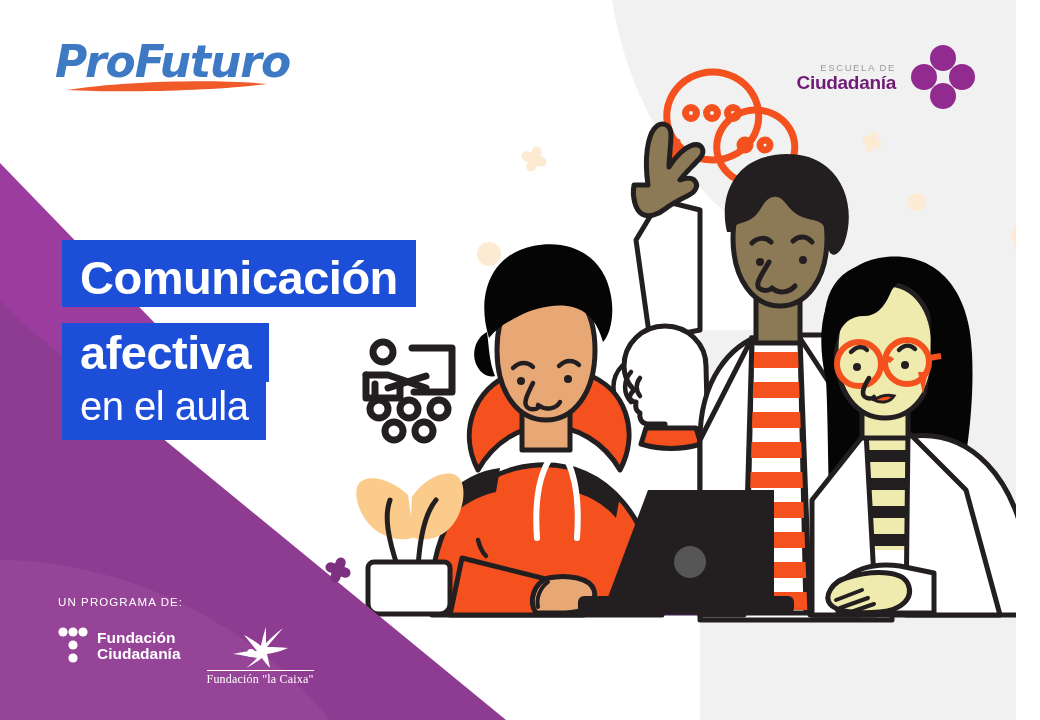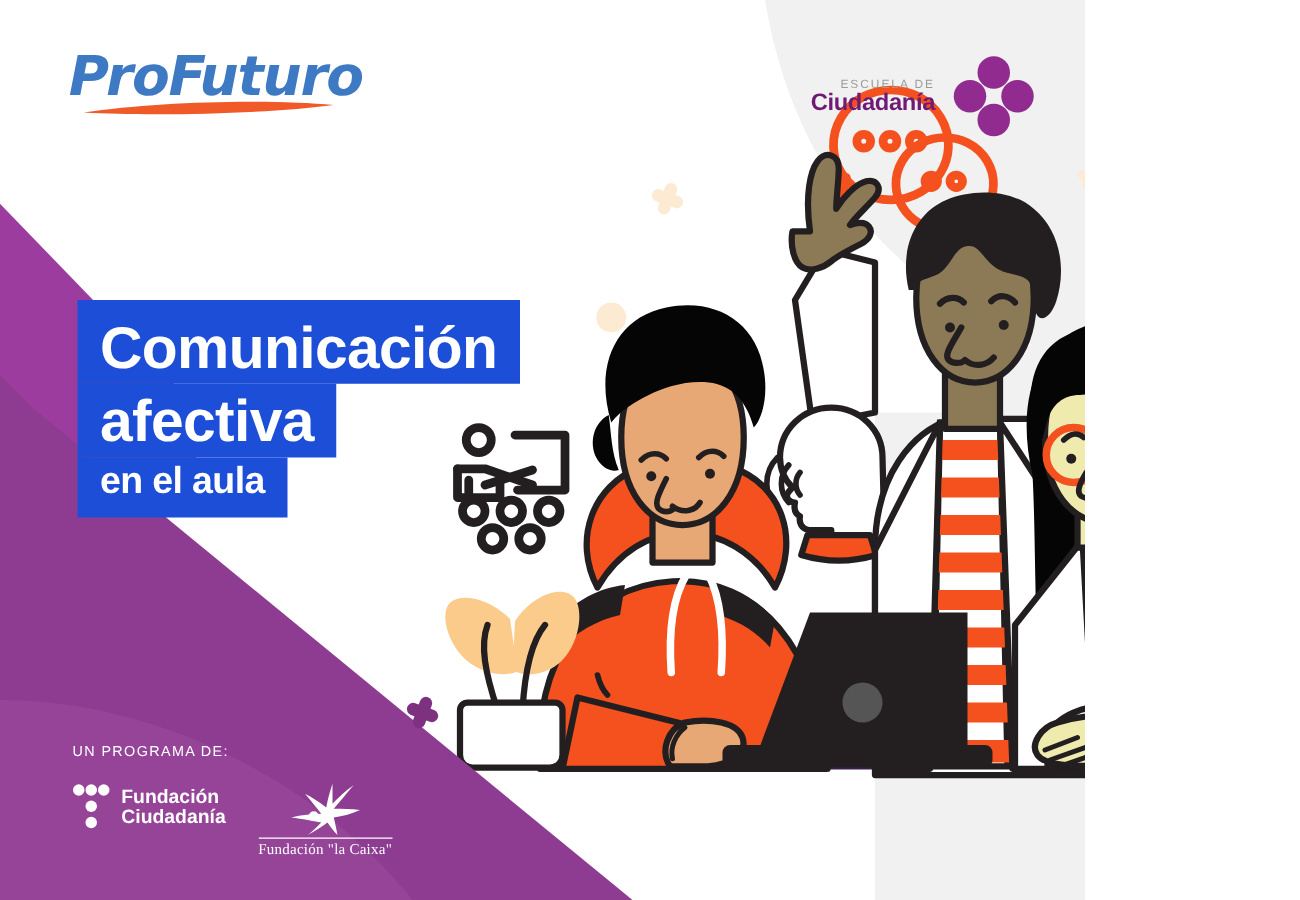--- a/index.html
+++ b/index.html
@@ -1,18 +1,18 @@
 <!DOCTYPE html>
 <html><head>
 <meta charset="utf-8">
 <style>
   html,body{margin:0;padding:0;background:#fff;}
   body{font-family:"Liberation Sans",sans-serif;}
   #slide{
-    position:relative;width:868px;height:720px;overflow:hidden;
+    position:relative;width:1016px;height:720px;overflow:hidden;
     background:#ffffff;
   }
   .layer{position:absolute;top:0;left:0;width:1040px;height:720px;}
   svg.layer{display:block;}
 
   
   #title-group{
     position:absolute; left:62px; top:240px; z-index:40;
     display:flex; flex-direction:column; align-items:flex-start;
   }
@@ -23,23 +23,24 @@
     white-space:nowrap;
     letter-spacing:-0.5px;
   }
   .title-line.l1{
     font-size:47px; font-weight:bold;
     padding:14px 18px 6px 18px;
   }
   .title-line.l2{
     font-size:47px; font-weight:bold;
     padding:6px 18px 6px 18px;
+    margin-top:16px;
   }
   .title-line.l3{
-    font-size:30px; font-weight:700;
+    font-size:40px; font-weight:400;
     padding:4px 18px 14px 18px;
   }
 
   
   #footer{
     position:absolute; left:58px; top:596px; z-index:45; color:#fff;
   }
   #footer .programa{
     font-size:11.5px; letter-spacing:1.1px; font-weight:400;
     color:#ffffff; margin-bottom:18px;

